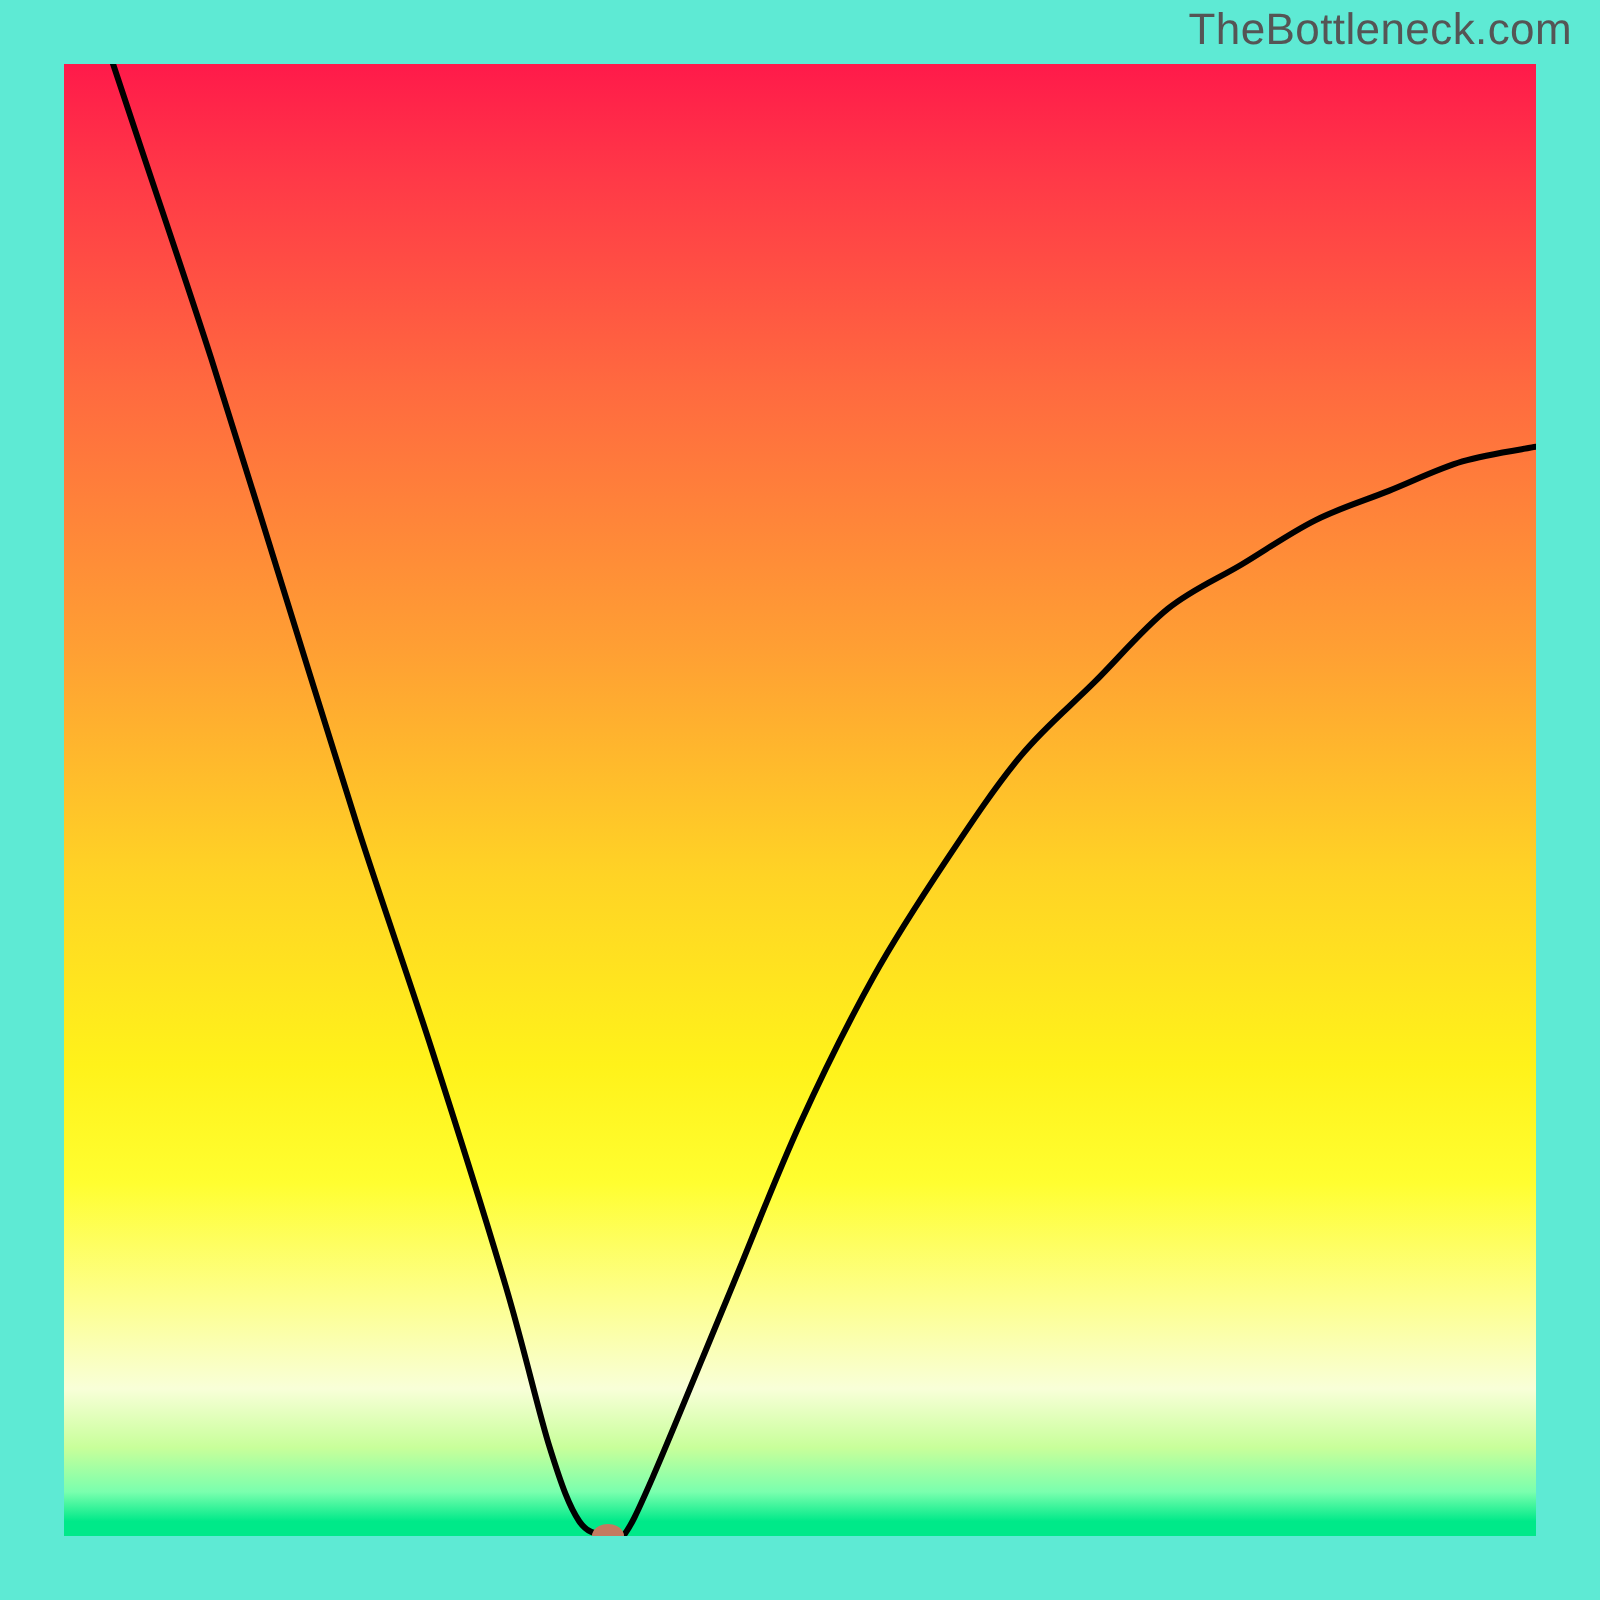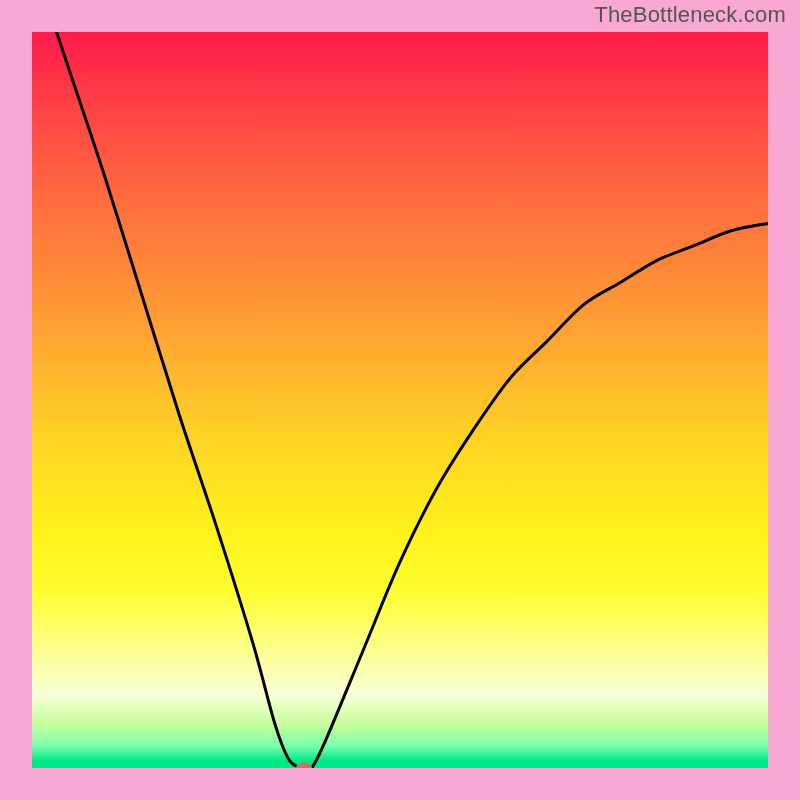--- a/index.html
+++ b/index.html
@@ -8,21 +8,21 @@
     width: 800px;
     height: 800px;
     background: #000;
     font-family: Arial, Helvetica, sans-serif;
     overflow: hidden;
   }
   .frame {
     position: relative;
     width: 800px;
     height: 800px;
-    background: #f9a8d4;
+    background: #5eead4;
   }
   .watermark {
     position: absolute;
     top: 2px;
     right: 14px;
     color: #555;
     font-size: 22px;
     letter-spacing: 0.2px;
     z-index: 5;
   }

